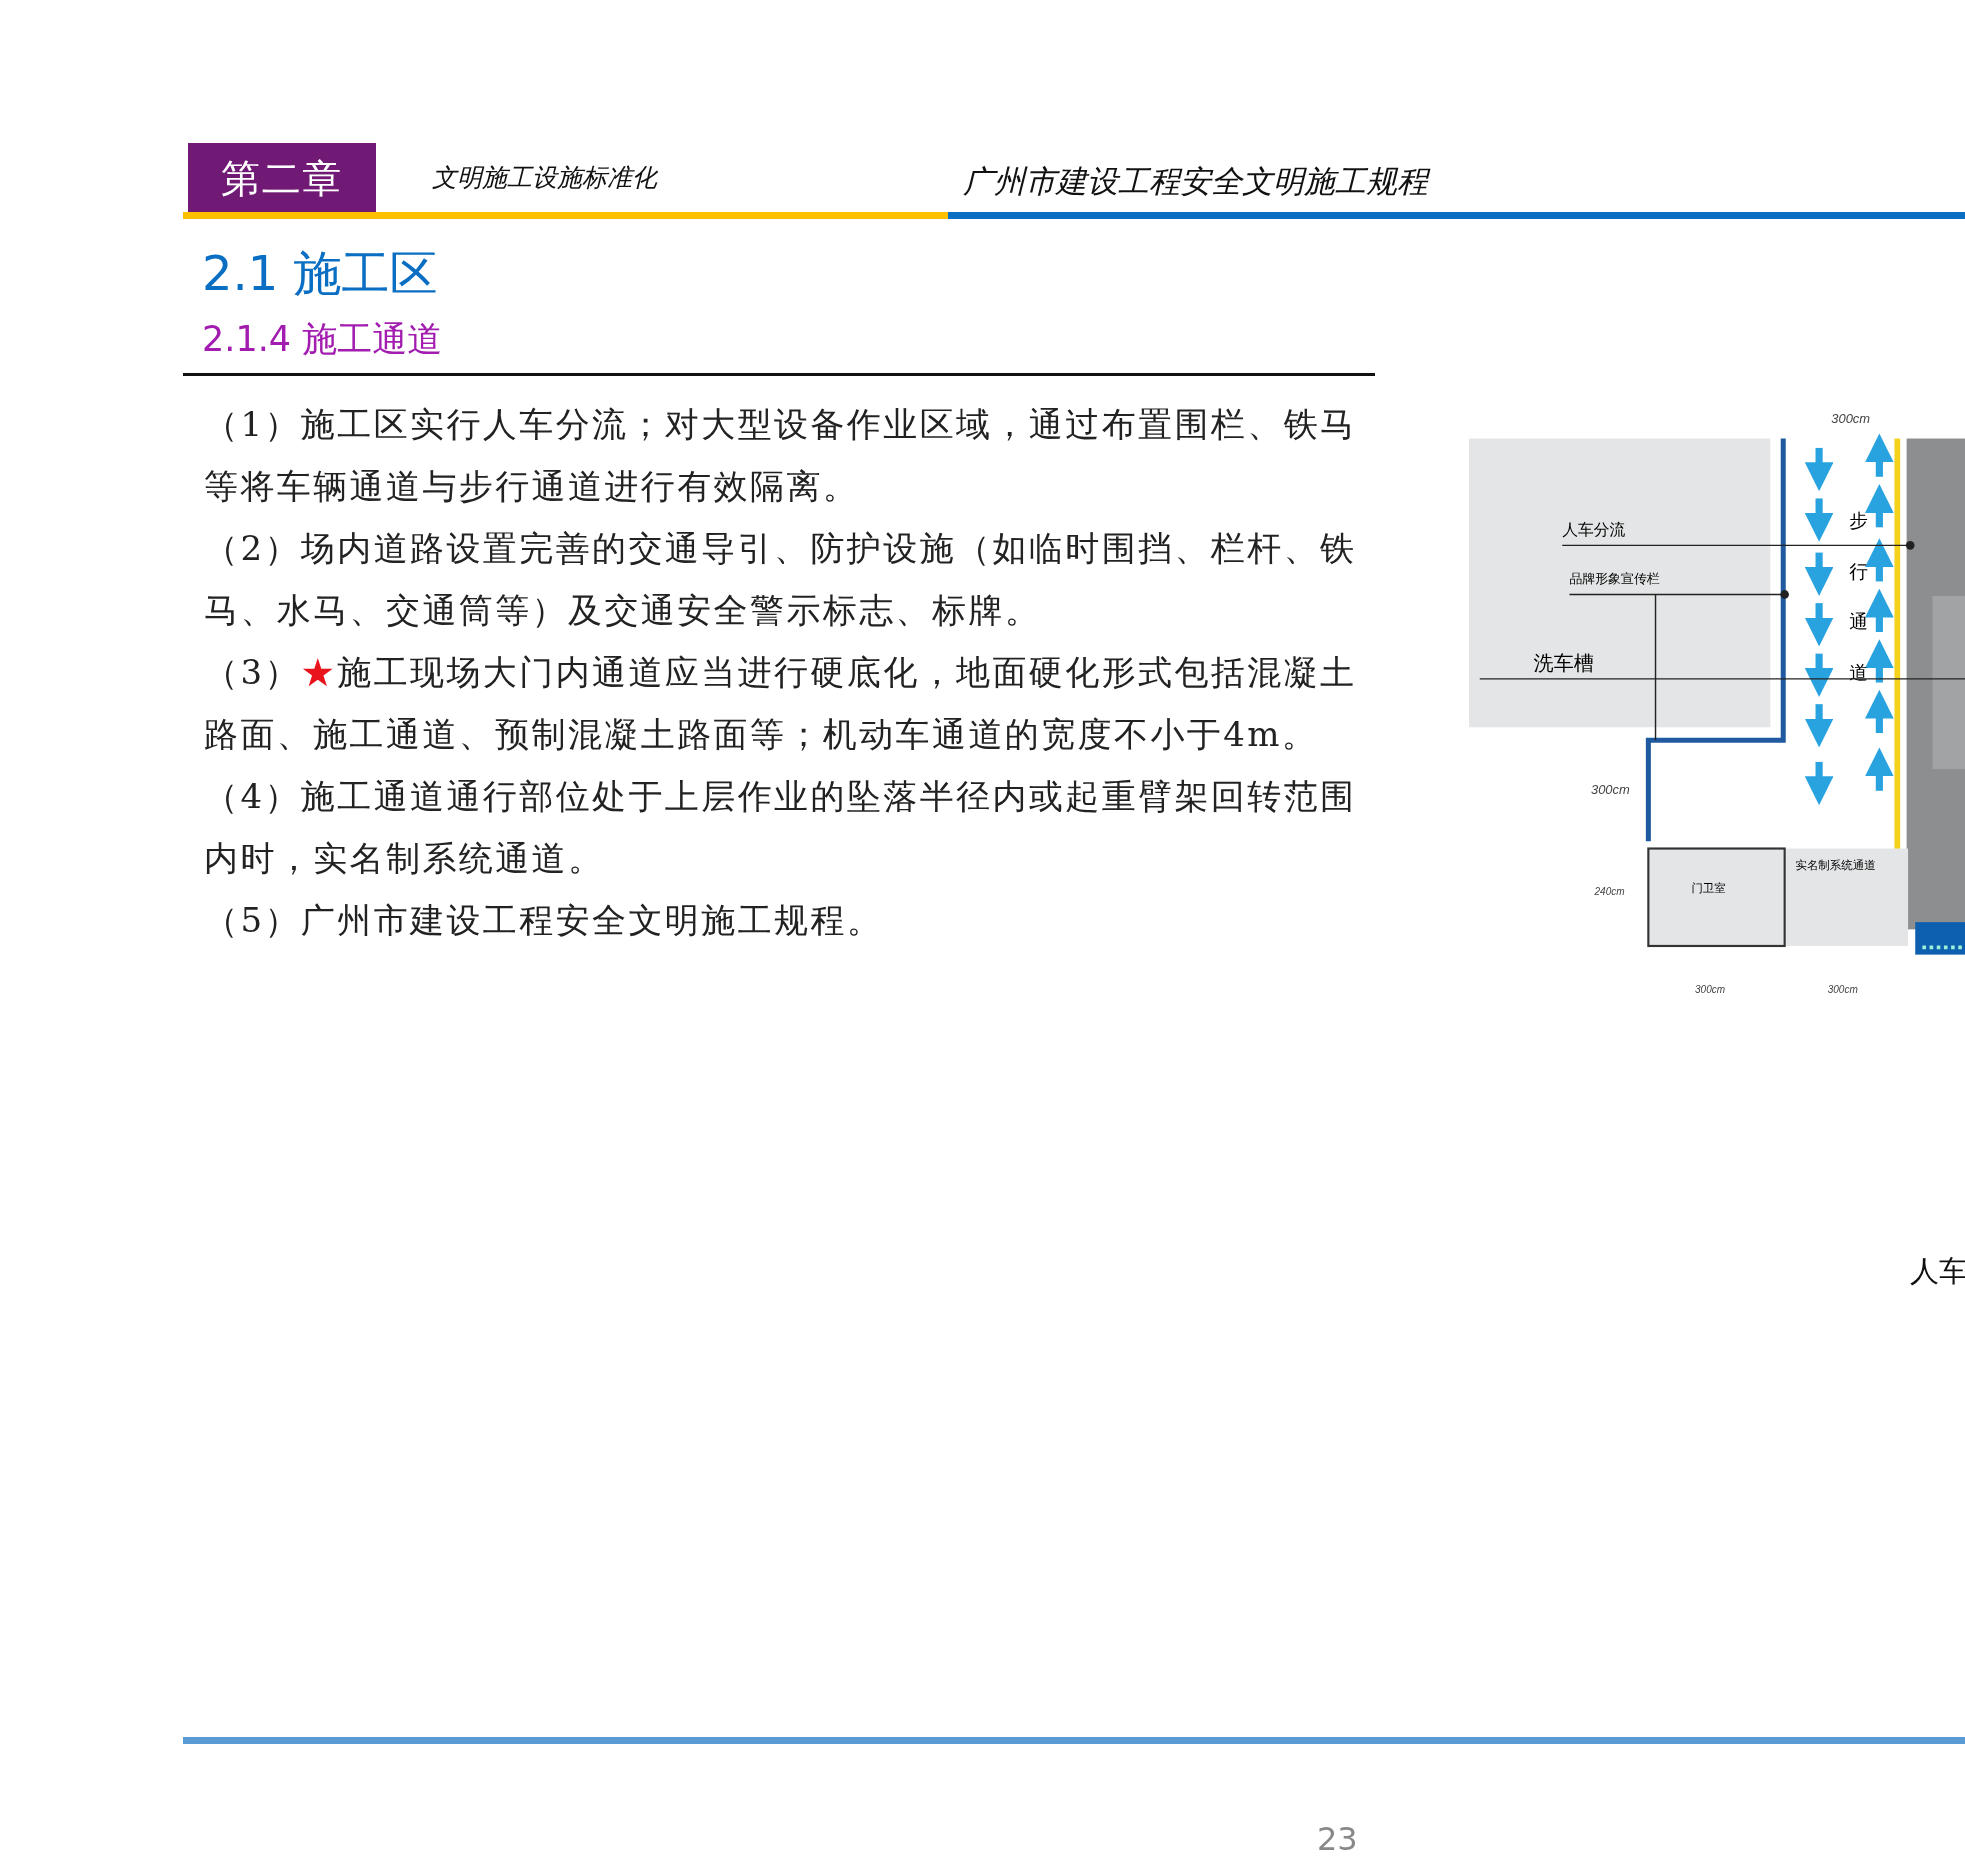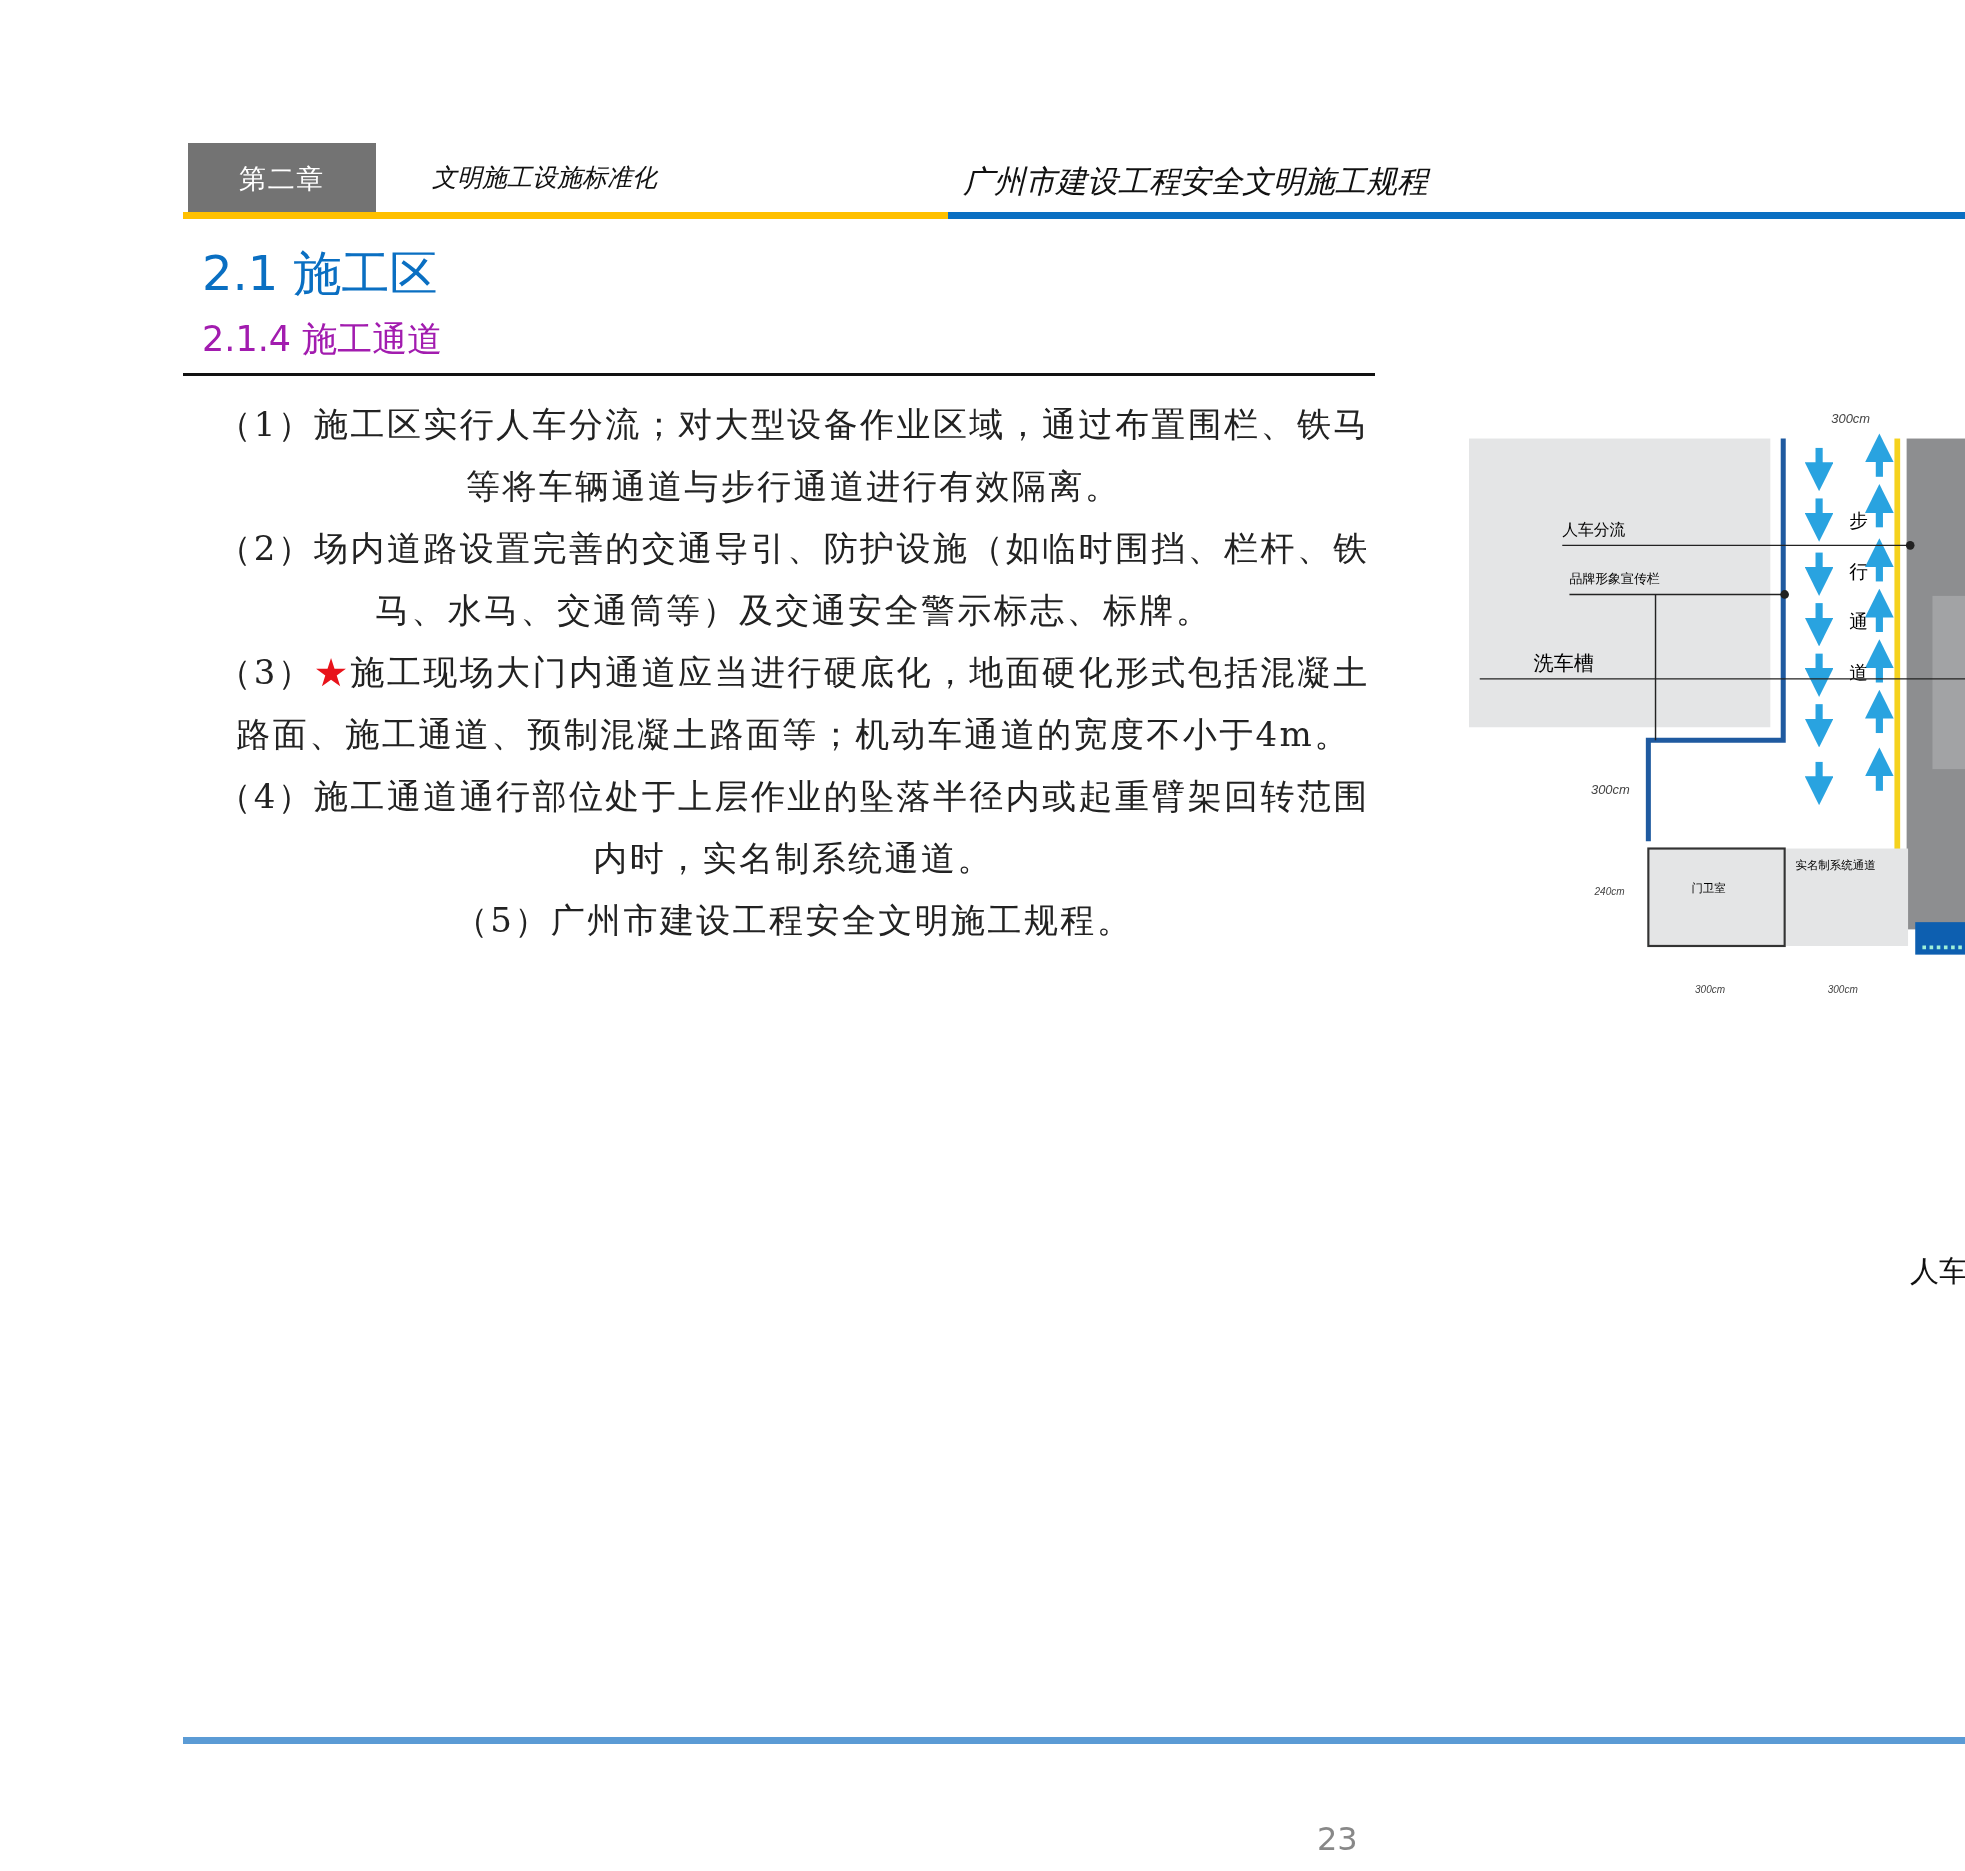--- a/index.html
+++ b/index.html
@@ -1,26 +1,26 @@
 <!DOCTYPE html>
 <html style="font-size:6.3px"><head>
 <meta charset="utf-8">
 <style>
   html,body{margin:0;padding:0;background:#fff;}
   body{width:2647px;height:1871px;position:relative;overflow:hidden;font-family:"DejaVu Sans","Liberation Sans",sans-serif;}
   .abs{position:absolute;}
-  .chapter-box{left:188px;top:143px;width:188px;height:72px;background:#737373;color:#fff;font-size:27px;display:flex;align-items:center;justify-content:center;letter-spacing:1.6px;}
+  .chapter-box{left:188px;top:143px;width:188px;height:72px;background:#701a75;color:#fff;font-size:39px;display:flex;align-items:center;justify-content:center;letter-spacing:1.6px;}
   .chapter-sub{left:432px;top:161px;font-size:25px;font-style:italic;color:#111;}
   .doc-title{left:963px;top:161px;font-size:31px;color:#111;font-style:italic;}
   .line-yellow{left:183px;top:212px;width:765px;height:7px;background:#ffc000;}
   .line-blue{left:948px;top:212px;width:1609px;height:7px;background:#0a6fc2;}
   .sec-title{left:202px;top:242px;font-size:48px;color:#0a6fc2;}
   .sub-title{left:202px;top:316px;font-size:35px;color:#a21caf;}
   .rule{left:183px;top:373px;width:1192px;height:2.8px;background:#111;}
-  .body-text{left:204px;top:393px;width:1179px;font-family:"DejaVu Serif","Liberation Serif",serif;font-size:34px;line-height:62px;color:#222;letter-spacing:2.4px;text-align:center;}
+  .body-text{left:204px;top:393px;width:1179px;font-family:"DejaVu Serif","Liberation Serif",serif;font-size:34px;line-height:62px;color:#222;letter-spacing:2.4px;}
   .body-text p{margin:0;}
   .star{color:#e8131b;}
   .diagram{left:1469px;top:401px;width:1112px;height:794px;}
   .caption{left:1910px;top:1252px;font-size:29px;color:#111;}
   .footer-line{left:183px;top:1737px;width:2374px;height:7px;background:#5b9bd5;}
   .page-num{left:1317px;top:1820px;font-size:32px;color:#888;}
 </style>
 </head>
 <body>
 

